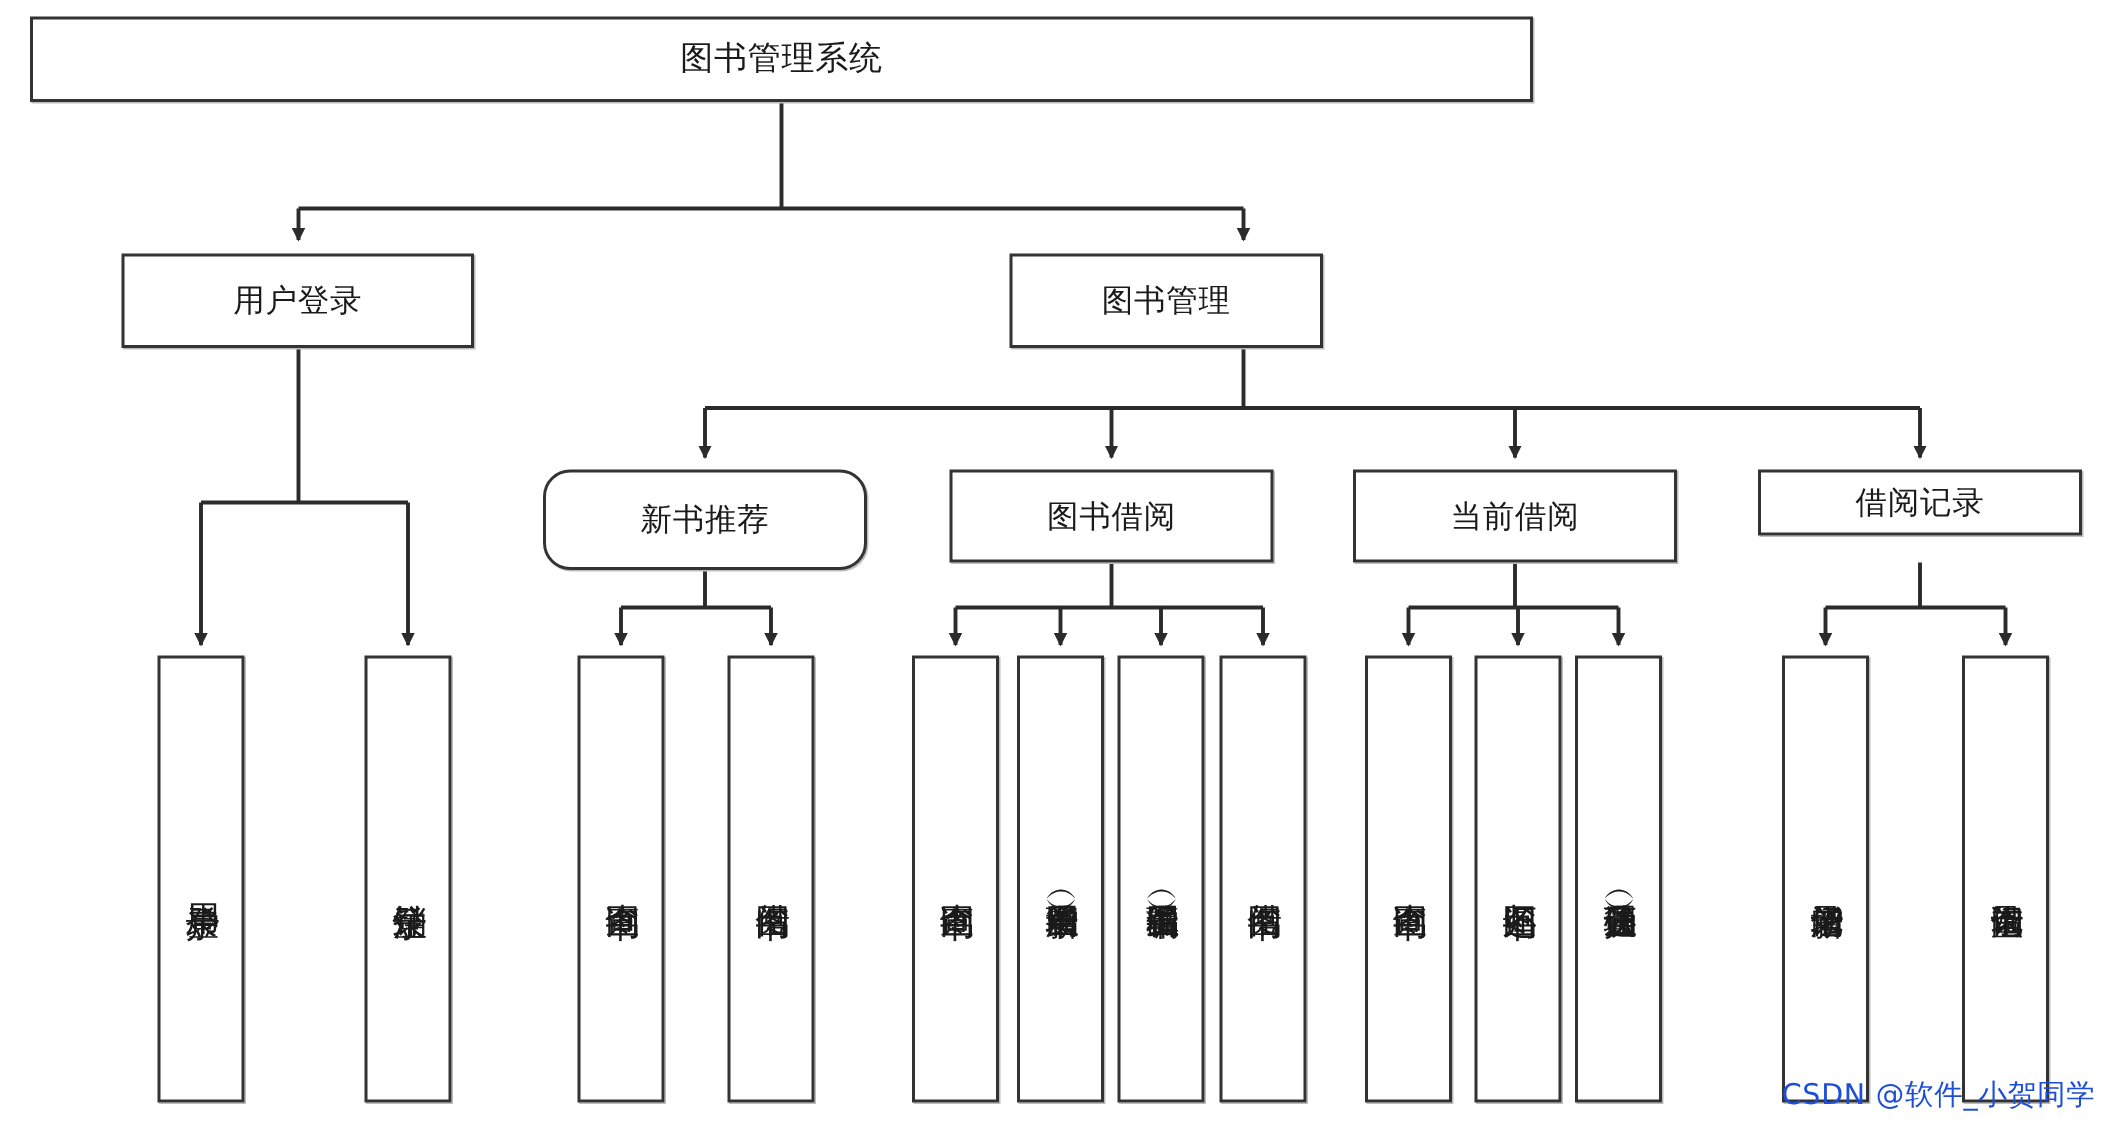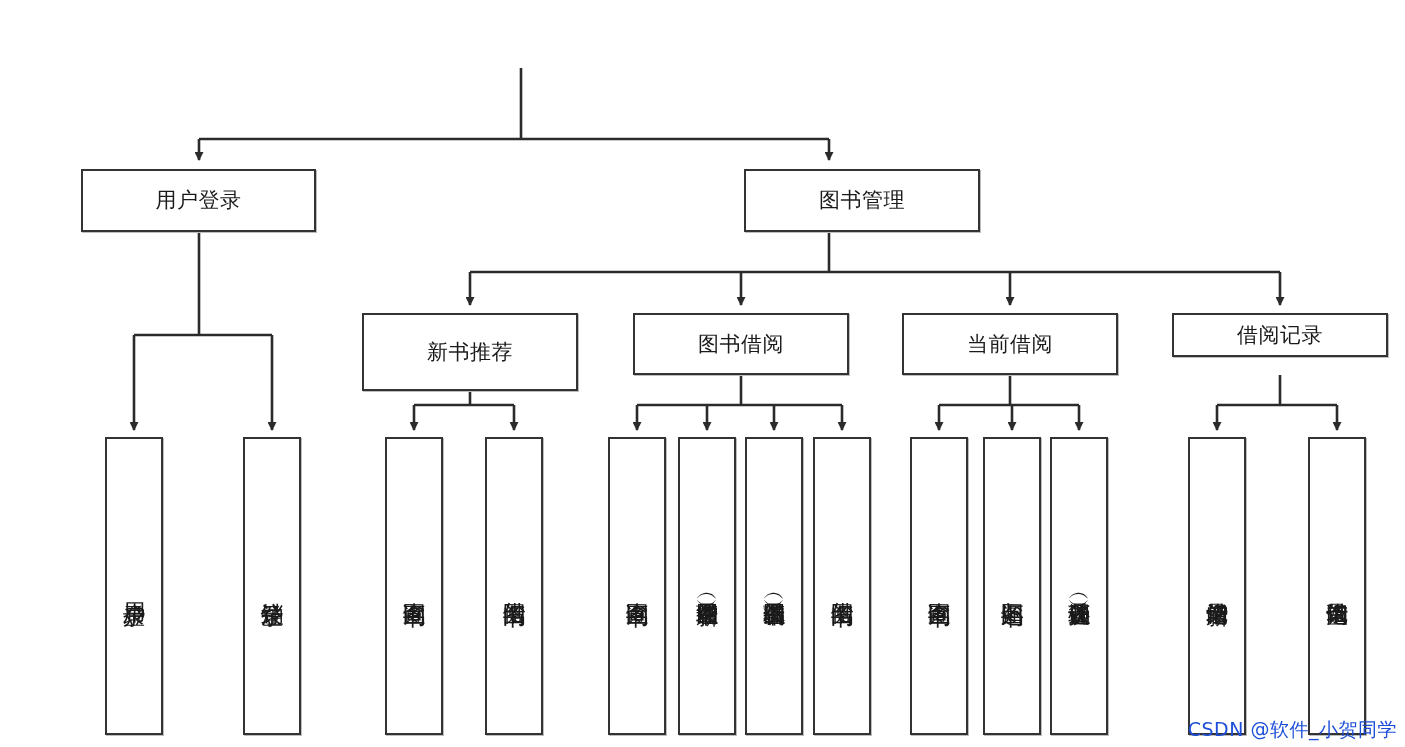--- a/index.html
+++ b/index.html
@@ -128,29 +128,32 @@
       <path d="M1012,405 L1012,430" marker-end="url(#arrow)"></path>
       <path d="M1079,405 L1079,430" marker-end="url(#arrow)"></path>
 
       <path d="M1280,375 L1280,405"></path>
       <path d="M1217,405 L1337,405"></path>
       <path d="M1217,405 L1217,430" marker-end="url(#arrow)"></path>
       <path d="M1337,405 L1337,430" marker-end="url(#arrow)"></path>
     </g>
   </svg>
 
+  <div class="node horiz root" style="left: 20px; top: 11px; width: 1002px; height: 57px;">
+    <span class="lbl">图书管理系统</span>
+  </div>
 
   <div class="node horiz" style="left: 81px; top: 169px; width: 235px; height: 63px;">
     <span class="lbl">用户登录</span>
   </div>
-  <div class="node horiz" style="left: 744px; top: 169px; width: 236px; height: 63px;">
+  <div class="node horiz" style="left: 673px; top: 169px; width: 209px; height: 63px;">
     <span class="lbl">图书管理</span>
   </div>
 
-  <div class="node horiz" style="left: 362px; top: 313px; width: 216px; height: 78px;">
+  <div class="node horiz" style="left: 362px; top: 313px; width: 216px; height: 67px; border-radius: 18px;">
     <span class="lbl">新书推荐</span>
   </div>
   <div class="node horiz" style="left: 633px; top: 313px; width: 216px; height: 62px;">
     <span class="lbl">图书借阅</span>
   </div>
   <div class="node horiz" style="left: 902px; top: 313px; width: 216px; height: 62px;">
     <span class="lbl">当前借阅</span>
   </div>
   <div class="node horiz" style="left: 1172px; top: 313px; width: 216px; height: 44px;">
     <span class="lbl">借阅记录</span>

